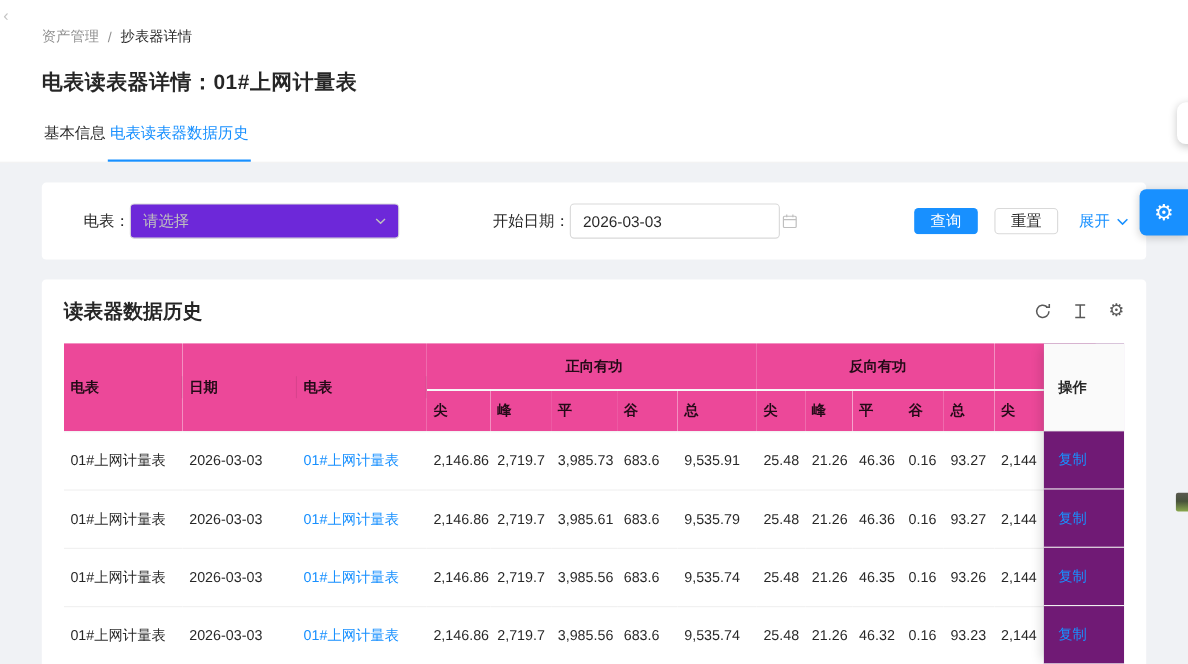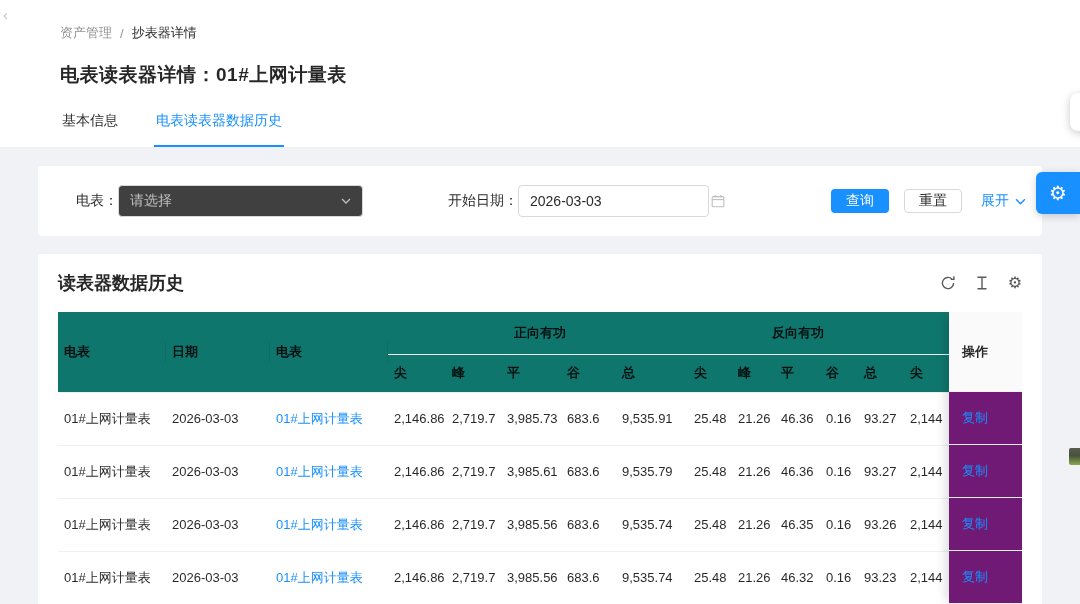--- a/index.html
+++ b/index.html
@@ -1,35 +1,35 @@
 <!DOCTYPE html>
 <html><head>
 <meta charset="utf-8">
 <style>
   * { margin:0; padding:0; box-sizing:border-box; }
   html,body { width:1080px; height:604px; overflow:hidden; }
   body { background:#f0f2f5; font-family:"Liberation Sans","DejaVu Sans",sans-serif; color:rgba(0,0,0,0.85); font-size:14px; position:relative; }
 
   
-  .page-header { background:#fff; padding:24px 60px 0; border-bottom:1px solid #f0f0f0; }
+  .page-header { background:#fff; padding:24px 38px 0; border-bottom:1px solid #f0f0f0; }
   .breadcrumb { font-size:13px; color:rgba(0,0,0,0.45); margin-bottom:20px; display:flex; align-items:center; gap:8px; }
   .breadcrumb .crumb-link { cursor:pointer; }
   .breadcrumb .crumb-current { color:rgba(0,0,0,0.85); }
   .page-title { font-size:19px; font-weight:700; margin-bottom:24px; letter-spacing:0.5px; }
-  .tabs { display:flex; gap:34px; }
+  .tabs { display:flex; }
   .tab { padding:0 2px 15px; font-size:14px; cursor:pointer; color:rgba(0,0,0,0.85); }
   .tab.active { color:#1890ff; border-bottom:2px solid #1890ff; }
 
   
   .content { padding:18px 38px 0; }
 
   .filter-card { background:#fff; border-radius:4px; height:70px; display:flex; align-items:center; padding:0 16px; }
   .f-group { display:flex; align-items:center; }
   .f-label { font-size:14px; color:rgba(0,0,0,0.85); white-space:nowrap; }
-  .select-box { width:245px; height:32px; border:1px solid #d9d9d9; border-radius:4px; background:#404040;
+  .select-box { width:245px; height:32px; border:1px solid #d9d9d9; border-radius:4px; background:#6d28d9;
                 display:flex; align-items:center; justify-content:space-between; padding:0 11px; cursor:pointer; }
   .placeholder { color:#bfbfbf; font-size:14px; }
   .date-group { margin-left:85px; }
   .date-box { width:191px; height:32px; border:1px solid #d9d9d9; border-radius:4px; background:#fff;
               display:flex; align-items:center; padding:0 11px; }
   .date-box input { border:none; outline:none; flex:1; font-size:14px; color:rgba(0,0,0,0.85); font-family:inherit; background:transparent; }
   .filter-actions { margin-left:auto; display:flex; align-items:center; gap:15px; }
   .btn { height:24px; padding:0 14px; border-radius:4px; font-size:14px; display:flex; align-items:center; cursor:pointer; border:1px solid transparent; white-space:nowrap; }
   .btn-primary { background:#1890ff; color:#fff; }
   .btn-default { background:#fff; border-color:#d9d9d9; color:rgba(0,0,0,0.85); }
@@ -37,21 +37,21 @@
 
   
   .table-card { margin-top:18px; background:#fff; border-radius:4px; padding:0 20px; height:400px; overflow:hidden; }
   .card-head { height:58px; display:flex; align-items:center; justify-content:space-between; }
   .card-title { font-size:18px; font-weight:700; }
   .card-toolbar { display:flex; align-items:center; gap:19px; color:#595959; }
   .tool-icon { cursor:pointer; display:flex; align-items:center; font-size:16px; line-height:1; }
 
   .table-wrap { position:relative; overflow:hidden; width:100%; }
   table { border-collapse:collapse; table-layout:fixed; width:938px; font-size:13px; }
-  th { background:#0f766e; font-weight:600; text-align:left; padding:0 2px 0 6px; position:relative;
+  th { background:#ec4899; font-weight:600; text-align:left; padding:0 2px 0 6px; position:relative;
        border-bottom:1px solid #f0f0f0; white-space:nowrap; }
   thead tr:first-child th { height:42px; }
   thead tr:last-child th { height:38px; }
   .group-th { text-align:center; }
   .th-sep::after { content:''; position:absolute; right:0; top:50%; transform:translateY(-50%);
                    width:1px; height:20px; background:rgba(0,0,0,0.08); }
   td { height:53px; border-bottom:1px solid #f0f0f0; padding:0 2px 0 6px; white-space:nowrap; vertical-align:middle; }
   .link { color:#1890ff; cursor:pointer; text-decoration:none; }
 
   .action-col { position:absolute; top:0; right:0; width:73px; height:100%; background:#701a75;

